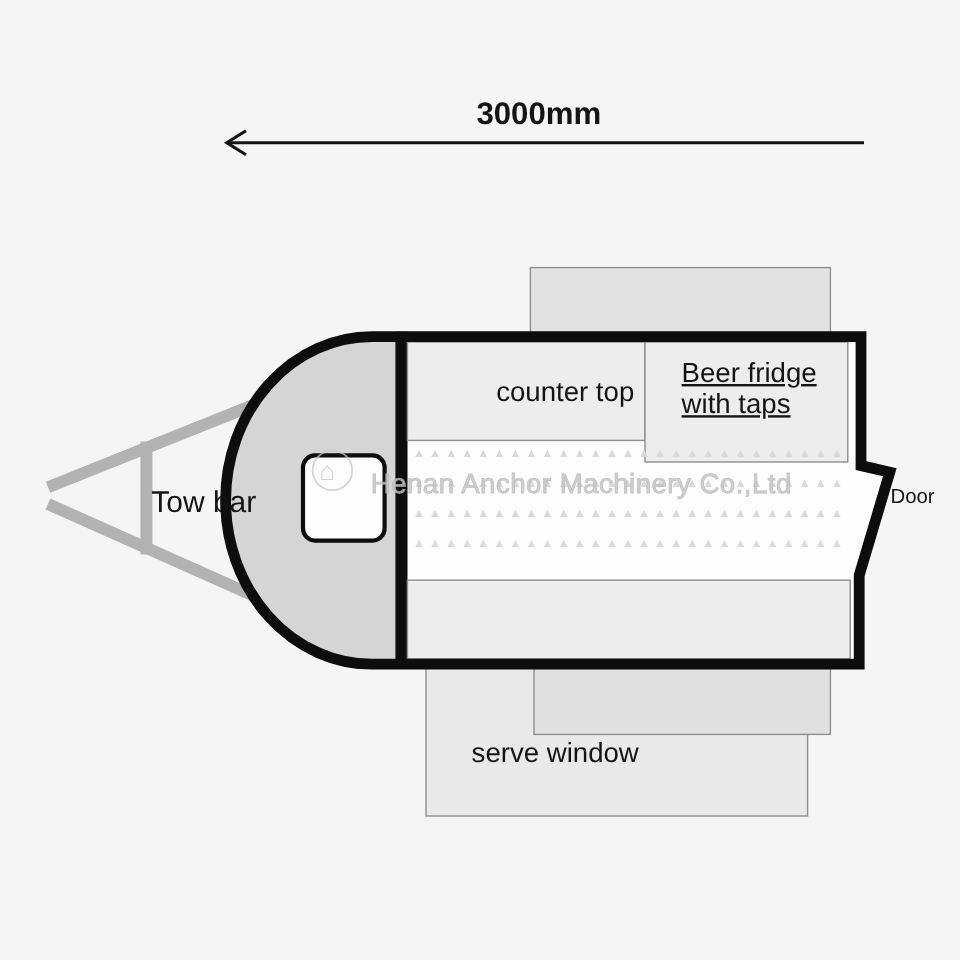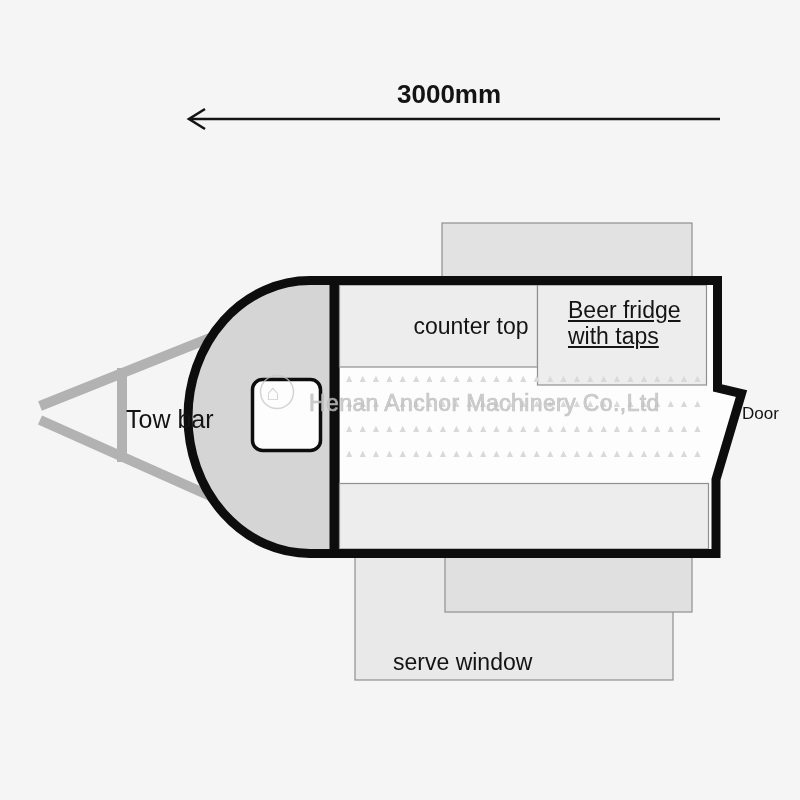--- a/index.html
+++ b/index.html
@@ -100,14 +100,14 @@
     </div>
 
   <div class="watermark">Henan Anchor Machinery Co.,Ltd</div>
 
   <div class="label dim-label" style="left:397px;top:80px;">3000mm</div>
   <div class="label" style="left:86px;top:406px;font-size:25px;margin-left:40px;">Tow bar</div>
   <div class="label center-box" style="left:340px;top:285px;width:198px;height:82px;margin-left:32px;">counter top</div>
   <div class="label" style="left:568px;top:297px;text-decoration:underline;">Beer fridge
 with taps</div>
   <div class="label door-label" style="left:742px;top:401px;">Door</div>
-  <div class="label" style="left:393px;top:649px;">serve window</div>
+  <div class="label" style="left:393px;top:614px;">serve window</div>
 </div>
 
 </body></html>

